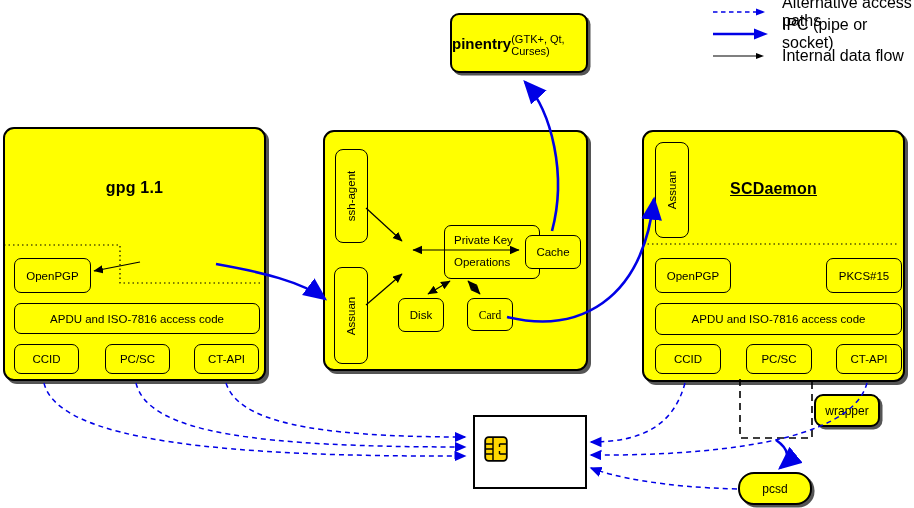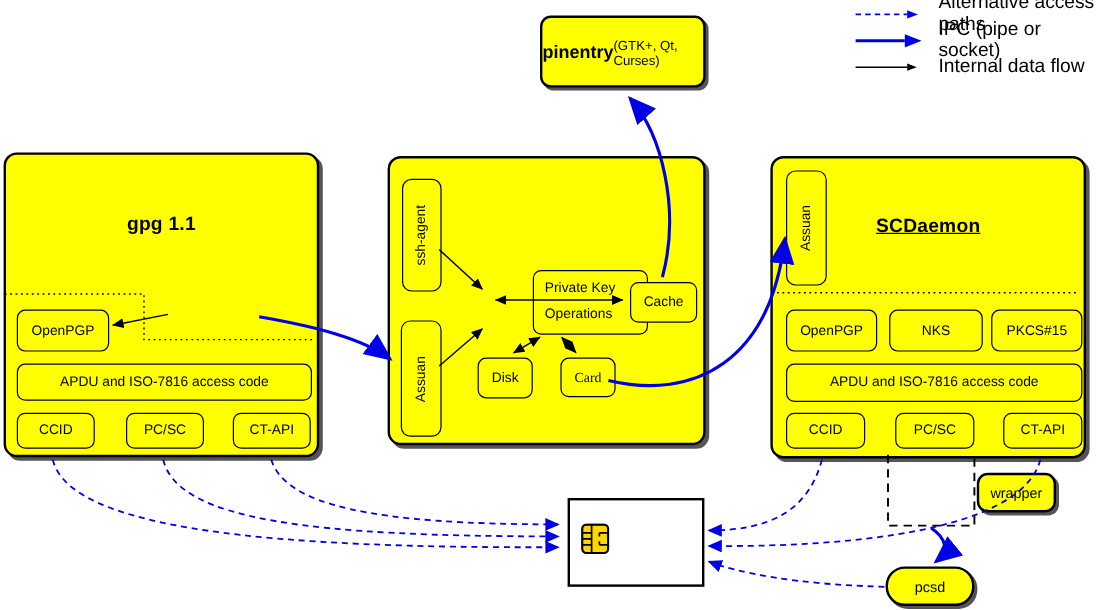--- a/index.html
+++ b/index.html
@@ -125,23 +125,20 @@
   </div>
 
   <div class="bigbox" style="left:642px;top:130px;width:259px;height:248px;">
     <div class="bigtitle" style="top:48px;text-decoration:underline;">SCDaemon</div>
     <div class="vnode" style="left:11px;top:10px;width:32px;height:94px;">
       <span>Assuan</span>
     </div>
     <div class="node" style="left:11px;top:126px;width:74px;height:33px;">
       <span>OpenPGP</span>
     </div>
-    <div class="node" style="left:97px;top:126px;width:76px;height:33px;">
-      <span>NKS</span>
-    </div>
     <div class="node" style="left:182px;top:126px;width:74px;height:33px;">
       <span>PKCS#15</span>
     </div>
     <div class="node" style="left:11px;top:171px;width:245px;height:30px;">
       <span>APDU and ISO-7816 access code</span>
     </div>
     <div class="node" style="left:11px;top:212px;width:64px;height:28px;">
       <span>CCID</span>
     </div>
     <div class="node" style="left:102px;top:212px;width:64px;height:28px;">

